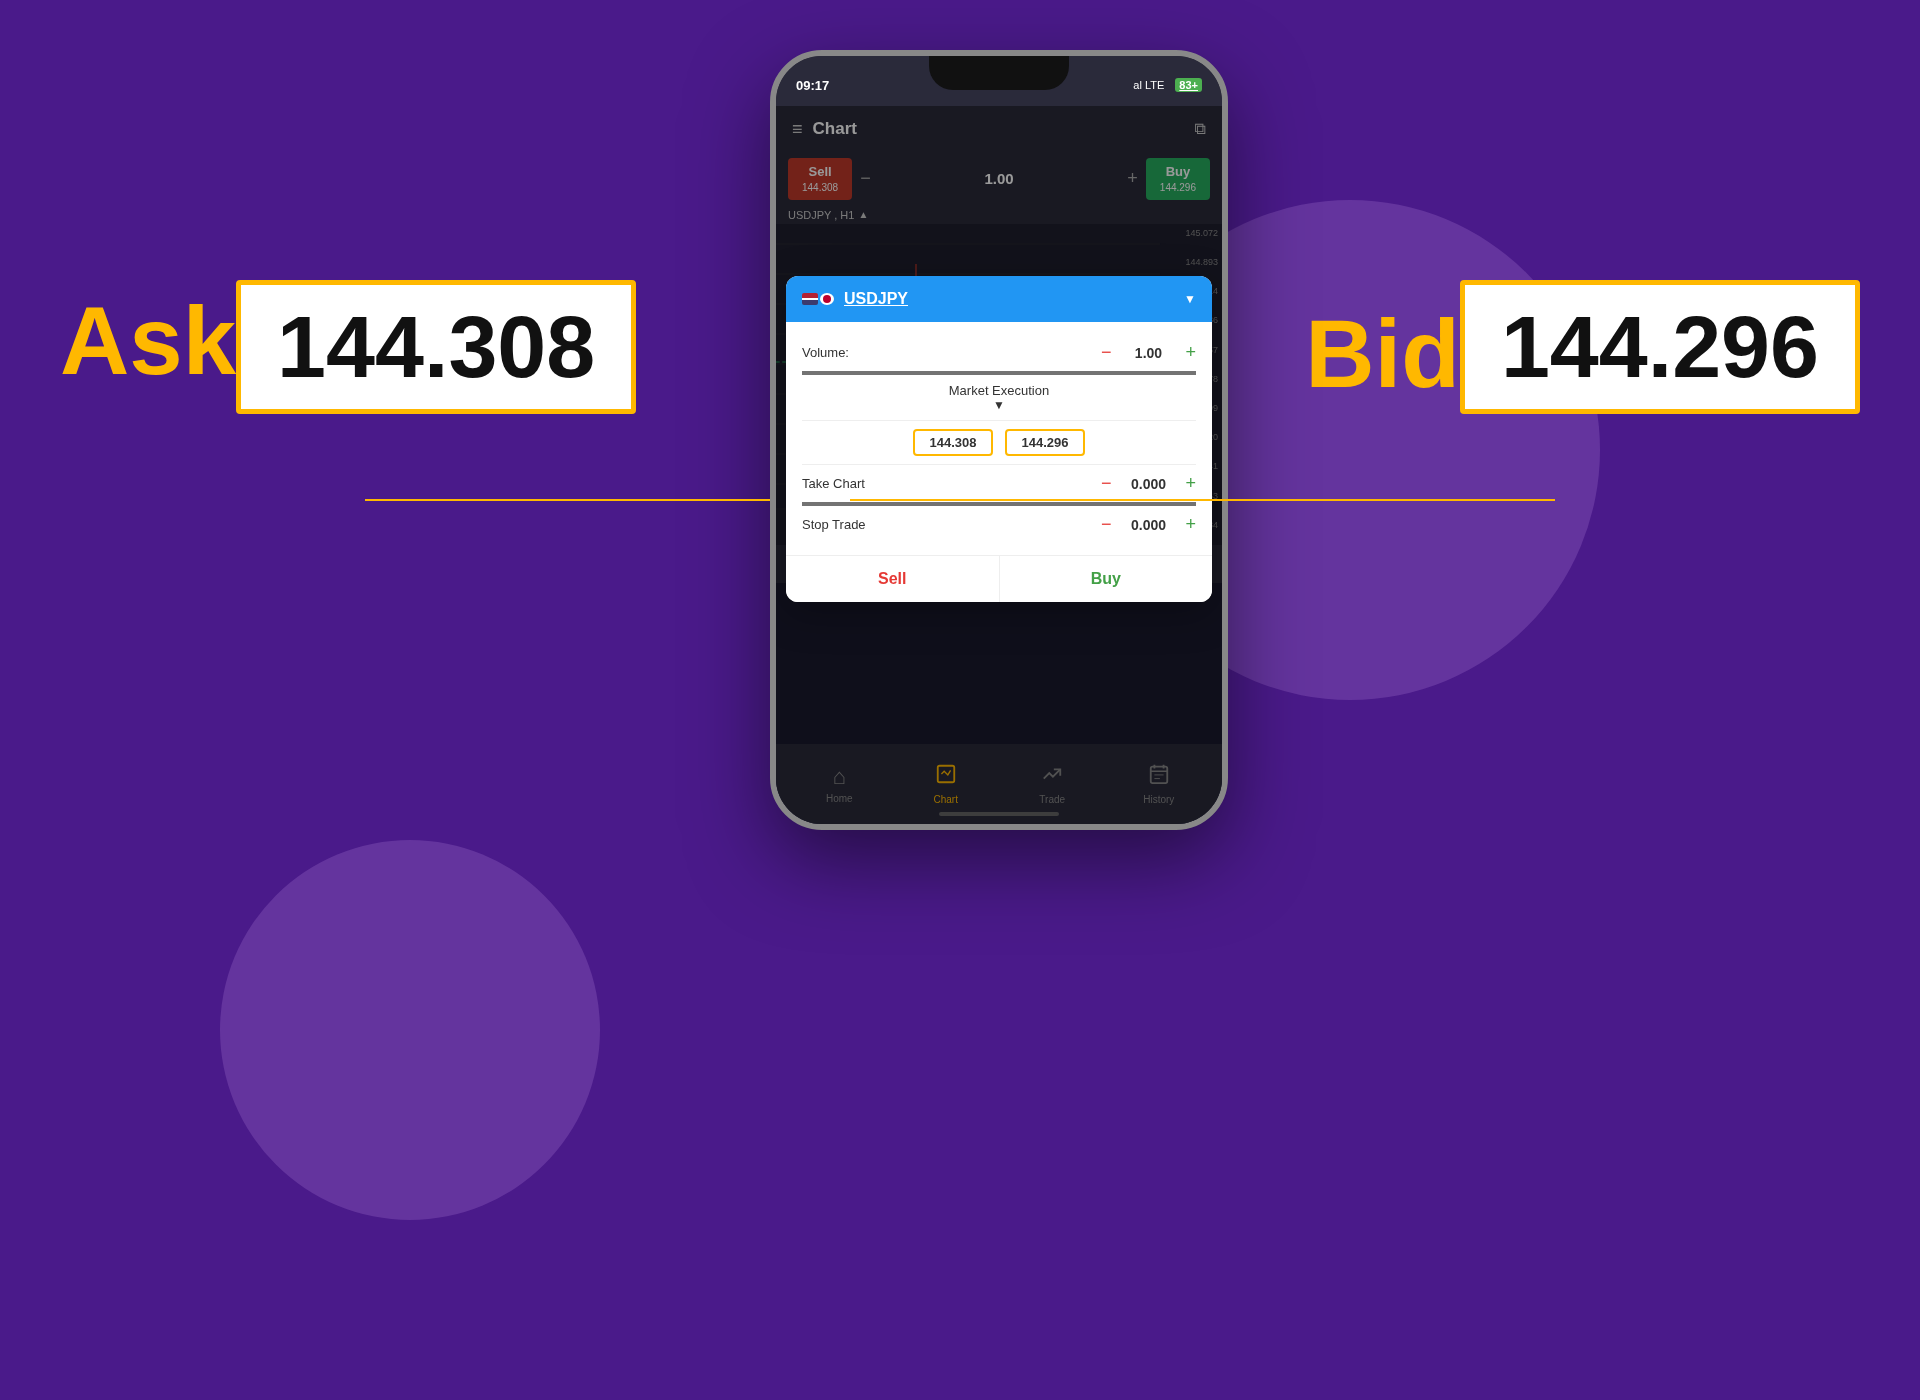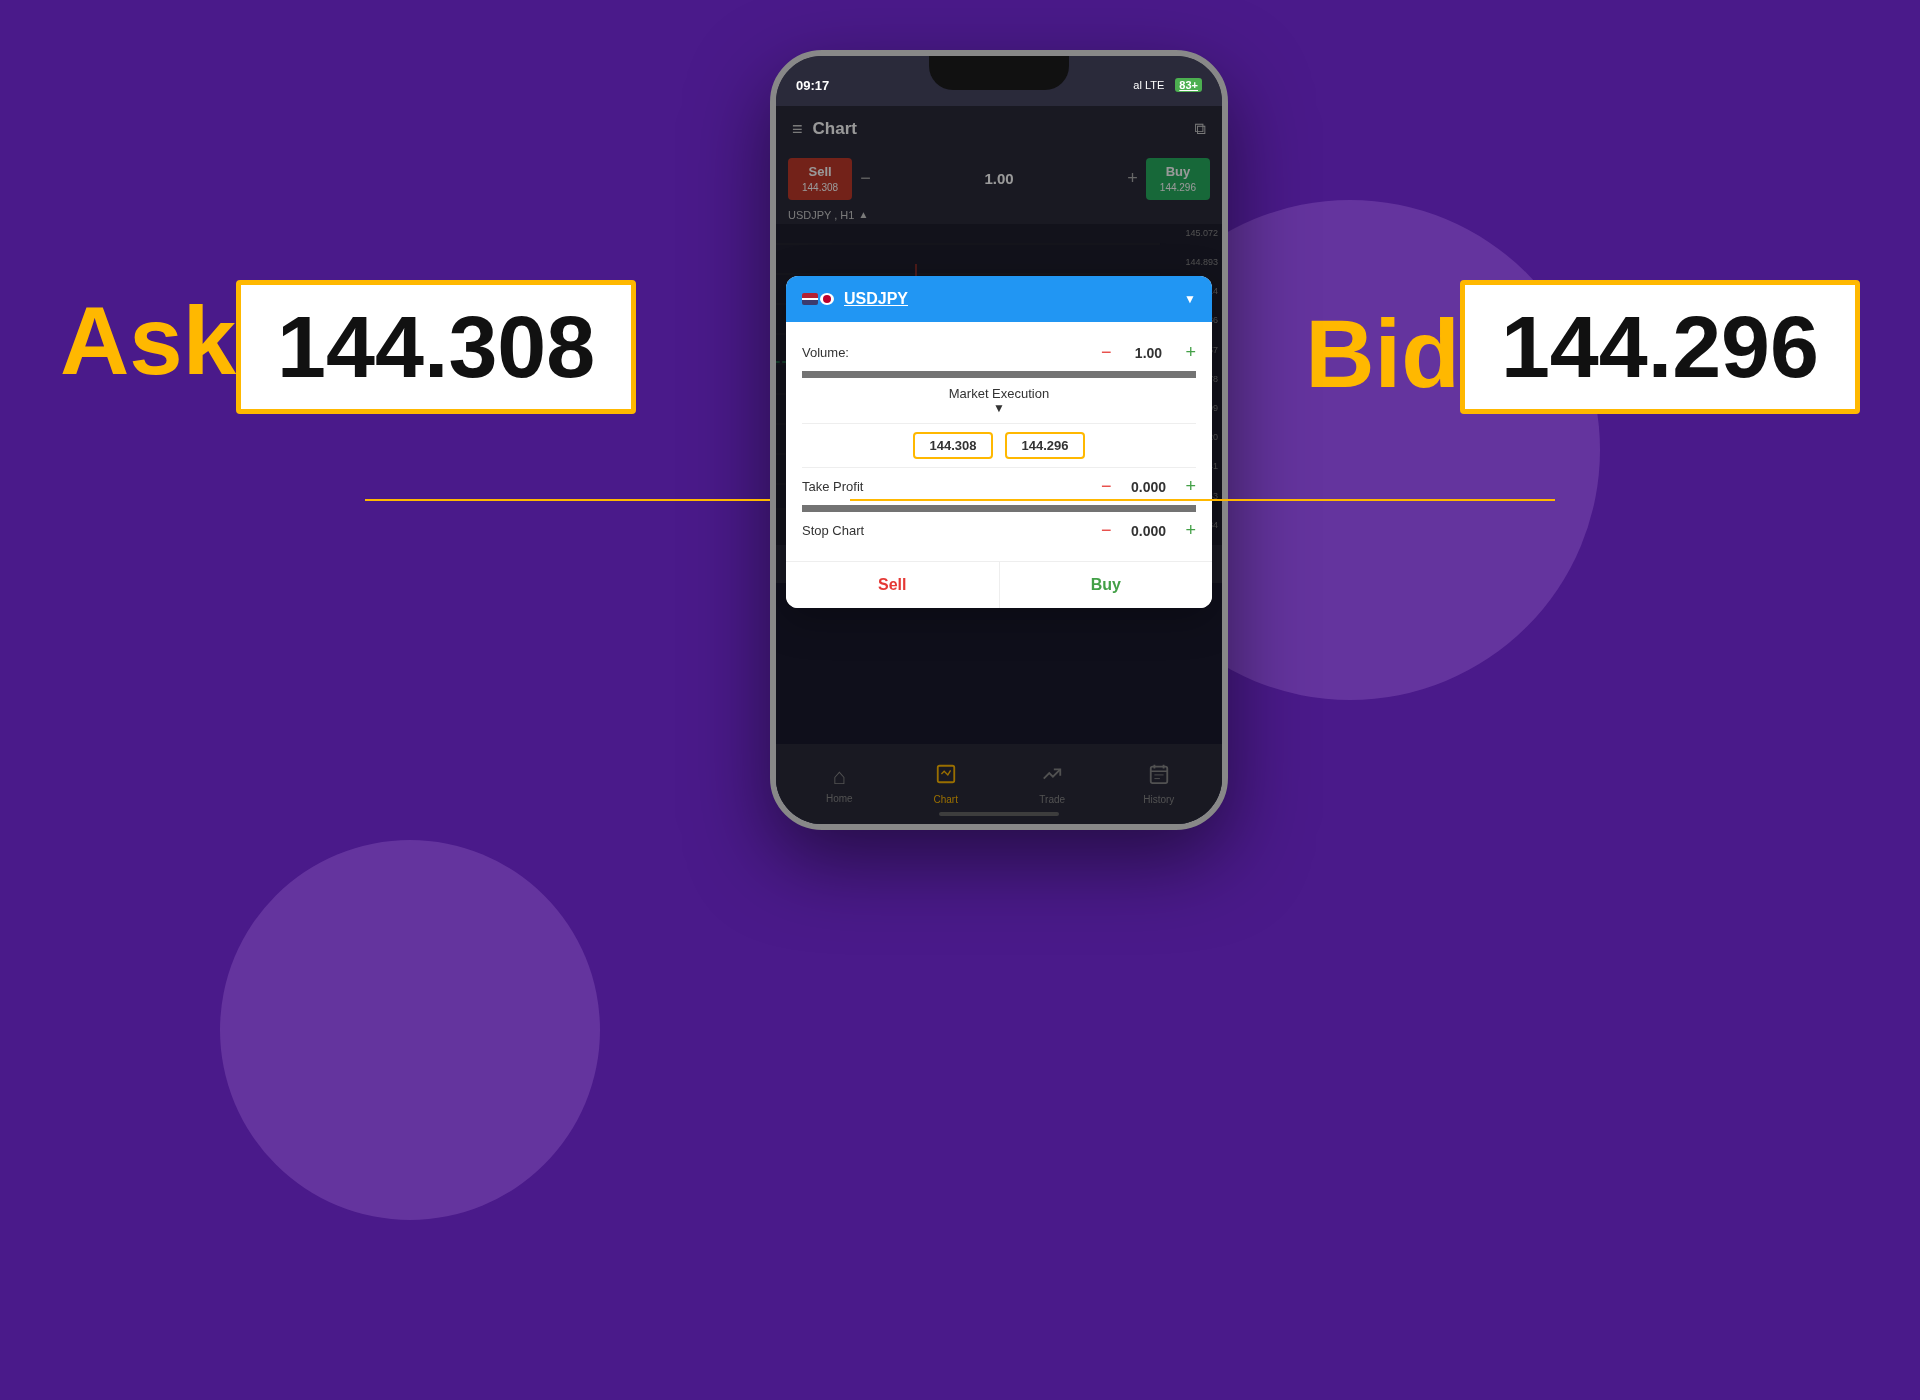--- a/index.html
+++ b/index.html
@@ -307,21 +307,21 @@
       text-decoration: underline;
     }
     .modal-dropdown { color: white; font-size: 12px; }
 
     .modal-body { padding: 12px 16px; }
 
     .modal-row {
       display: flex;
       align-items: center;
       padding: 8px 0;
-      border-bottom: 7px solid #737373;
+      border-bottom: 4px solid #737373;
     }
     .modal-row:last-of-type { border-bottom: none; }
     .modal-row-label {
       font-size: 13px;
       color: #333;
       flex: 1;
     }
     .modal-minus { color: #e53935; font-size: 18px; margin-right: 12px; cursor: pointer; }
     .modal-plus { color: #43a047; font-size: 18px; margin-left: 12px; cursor: pointer; }
     .modal-value { font-size: 14px; color: #333; font-weight: 600; min-width: 50px; text-align: center; }
@@ -631,28 +631,28 @@
               <span class="modal-execution-label">Market Execution</span>
               <span class="modal-execution-dropdown">▼</span>
             </div>
 
             <div class="modal-price-row">
               <div class="modal-price-box">144.308</div>
               <div class="modal-price-box">144.296</div>
             </div>
 
             <div class="modal-row">
-              <span class="modal-row-label">Take Profit</span>
+              <span class="modal-row-label">Take Chart</span>
               <span class="modal-minus">−</span>
               <span class="modal-value">0.000</span>
               <span class="modal-plus">+</span>
             </div>
 
             <div class="modal-row">
-              <span class="modal-row-label">Stop Chart</span>
+              <span class="modal-row-label">Stop Trade</span>
               <span class="modal-minus">−</span>
               <span class="modal-value">0.000</span>
               <span class="modal-plus">+</span>
             </div>
 
           </div>
 
           <div class="modal-actions">
             <button class="modal-sell-btn">Sell</button>
             <div class="modal-divider"></div>

